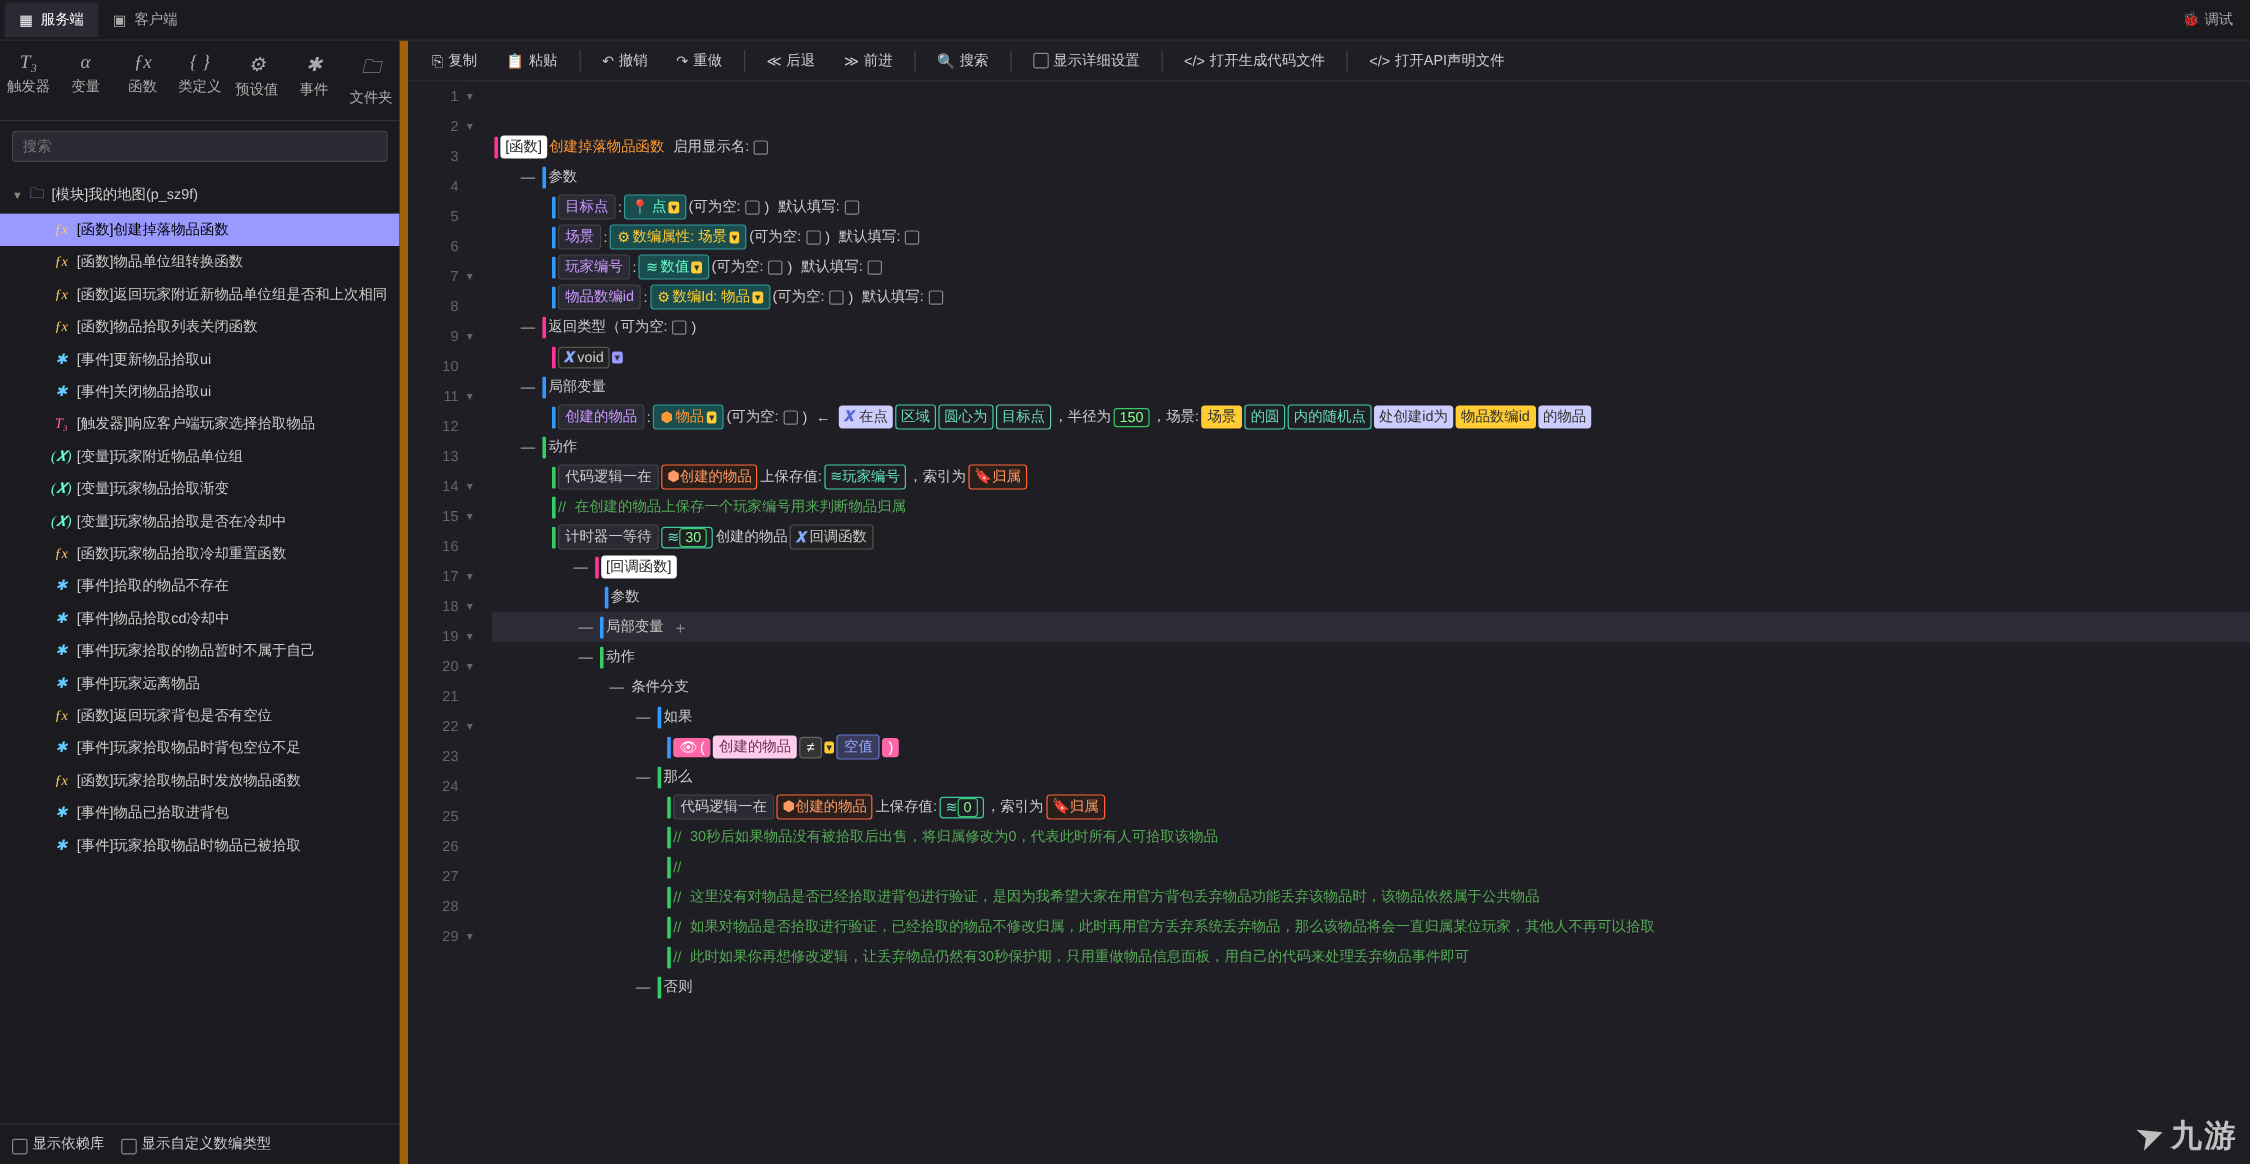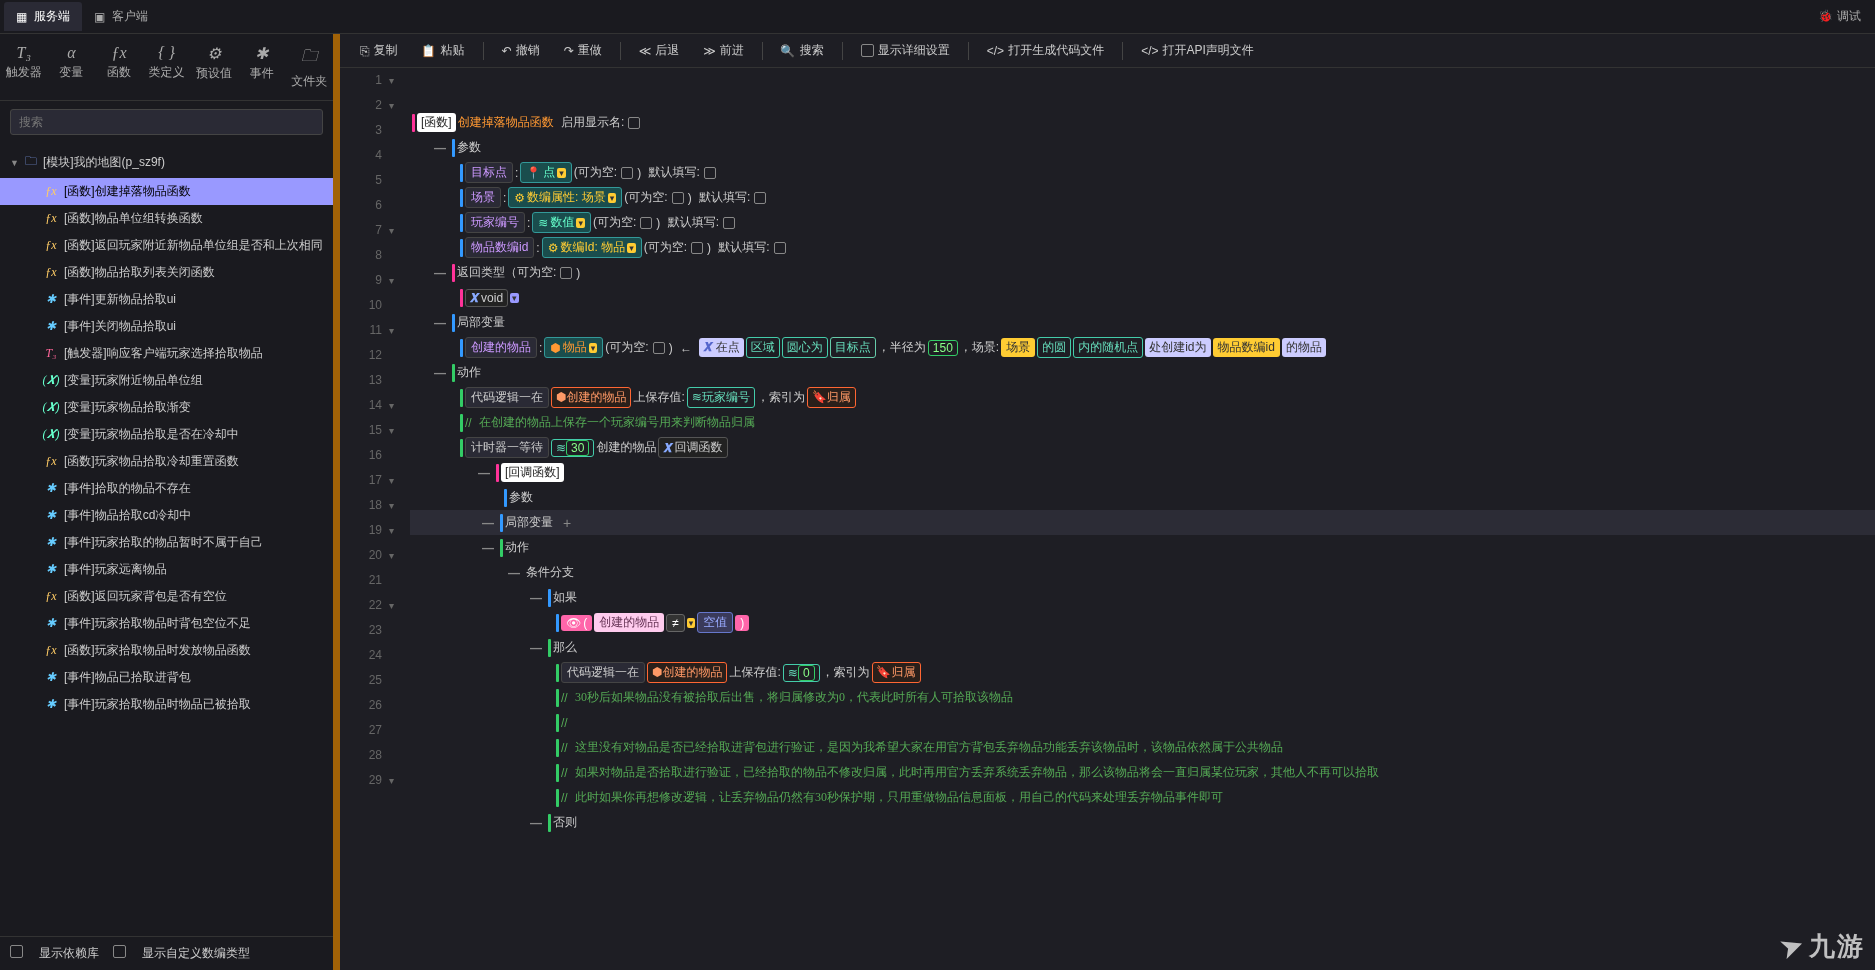--- a/index.html
+++ b/index.html
@@ -21,21 +21,21 @@
 .tree-folder { padding: 5px 10px; display: flex; align-items: center; gap: 6px; cursor: pointer; }
 .tree-item { padding: 5px 10px 5px 44px; display: flex; align-items: center; gap: 6px; cursor: pointer; color: #ccc; }
 .tree-item.selected { background: #9999ff; color: #000; }
 .tree-icon { width: 14px; display: inline-flex; justify-content: center; font-style: italic; font-family: serif; }
 .ic-fx { color: #ffcc66; }
 .ic-fx-red { color: #ff6699; }
 .ic-ev { color: #66ccff; }
 .ic-var { color: #66ffcc; }
 .folder-icon { color: #88aaff; }
 .sidebar-footer { display: flex; gap: 14px; padding: 8px 10px; border-top: 1px solid #333; align-items: center; }
-.chk { display: flex; align-items: flex-start; gap: 16px; cursor: pointer; }
+.chk { display: flex; align-items: flex-end; gap: 4px; cursor: pointer; }
 .chk-box { width: 13px; height: 13px; border: 1px solid #888; border-radius: 2px; display: inline-block; }
 .main { flex: 1; display: flex; flex-direction: column; background: #1e1e24; }
 .toolbar { display: flex; align-items: center; gap: 4px; padding: 4px 10px; border-bottom: 1px solid #333; height: 34px; }
 .tb-btn { padding: 4px 10px; color: #ccc; cursor: pointer; display: flex; align-items: center; gap: 4px; }
 .tb-sep { width: 1px; height: 18px; background: #444; margin: 0 4px; }
 .editor { flex: 1; overflow: auto; display: flex; }
 .gutter { width: 50px; background: #1e1e24; text-align: right; padding-right: 8px; color: #666; }
 .gutter-row { height: 25px; line-height: 25px; position: relative; }
 .fold { position: absolute; right: -12px; color: #666; font-size: 10px; cursor: pointer; }
 .code { flex: 1; padding-left: 20px; margin-top: 42px; }
@@ -54,21 +54,21 @@
 .pill-dark { background: #2a2a35; border: 1px solid #444; }
 .pill-teal { background: #1a4d4d; color: #66ffcc; border: 1px solid #339999; }
 .pill-teal2 { border: 1px solid #44ccaa; color: #66ddbb; padding: 1px 4px; border-radius: 3px; }
 .pill-yellow { color: #ffcc33; }
 .pill-purple { color: #cc99ff; }
 .pill-green { border: 1px solid #33cc66; color: #88ff88; padding: 0 4px; border-radius: 3px; }
 .pill-orange { background: #2a1f1a; border: 1px solid #ff6633; color: #ff9966; padding: 1px 4px; border-radius: 3px; }
 .pill-orange2 { color: #ff9933; }
 .pill-lav { background: #ccccff; color: #333; padding: 1px 4px; border-radius: 3px; }
 .chk-inline { width: 12px; height: 12px; border: 1px solid #888; border-radius: 2px; display: inline-block; margin: 0 2px; }
-.comment { color: #55aa55; font-family: Liberation Serif, serif; }
+.comment { color: #55aa55; }
 .slash { color: #55aa55; }
 .dd { background: #ffcc33; color: #333; padding: 0 2px; border-radius: 2px; font-size: 9px; }
 .X { color: #88aaff; font-weight: bold; }
 .plus-ic { color: #888; margin-left: 8px; cursor: pointer; font-size: 14px; }
 .watermark { position: absolute; bottom: 6px; right: 10px; color: #ddd; font-size: 26px; font-weight: bold; letter-spacing: 2px; opacity: 0.85; display:flex; align-items:center; gap:4px;}
 .wm-arrow { transform: rotate(-20deg); display:inline-block; }
 .pill-boxed { border:1px solid #555; border-radius:3px; padding:1px 4px; background:#222; }
 .caret-down { font-size: 9px; color: #888; }
 </style>
 </head>

